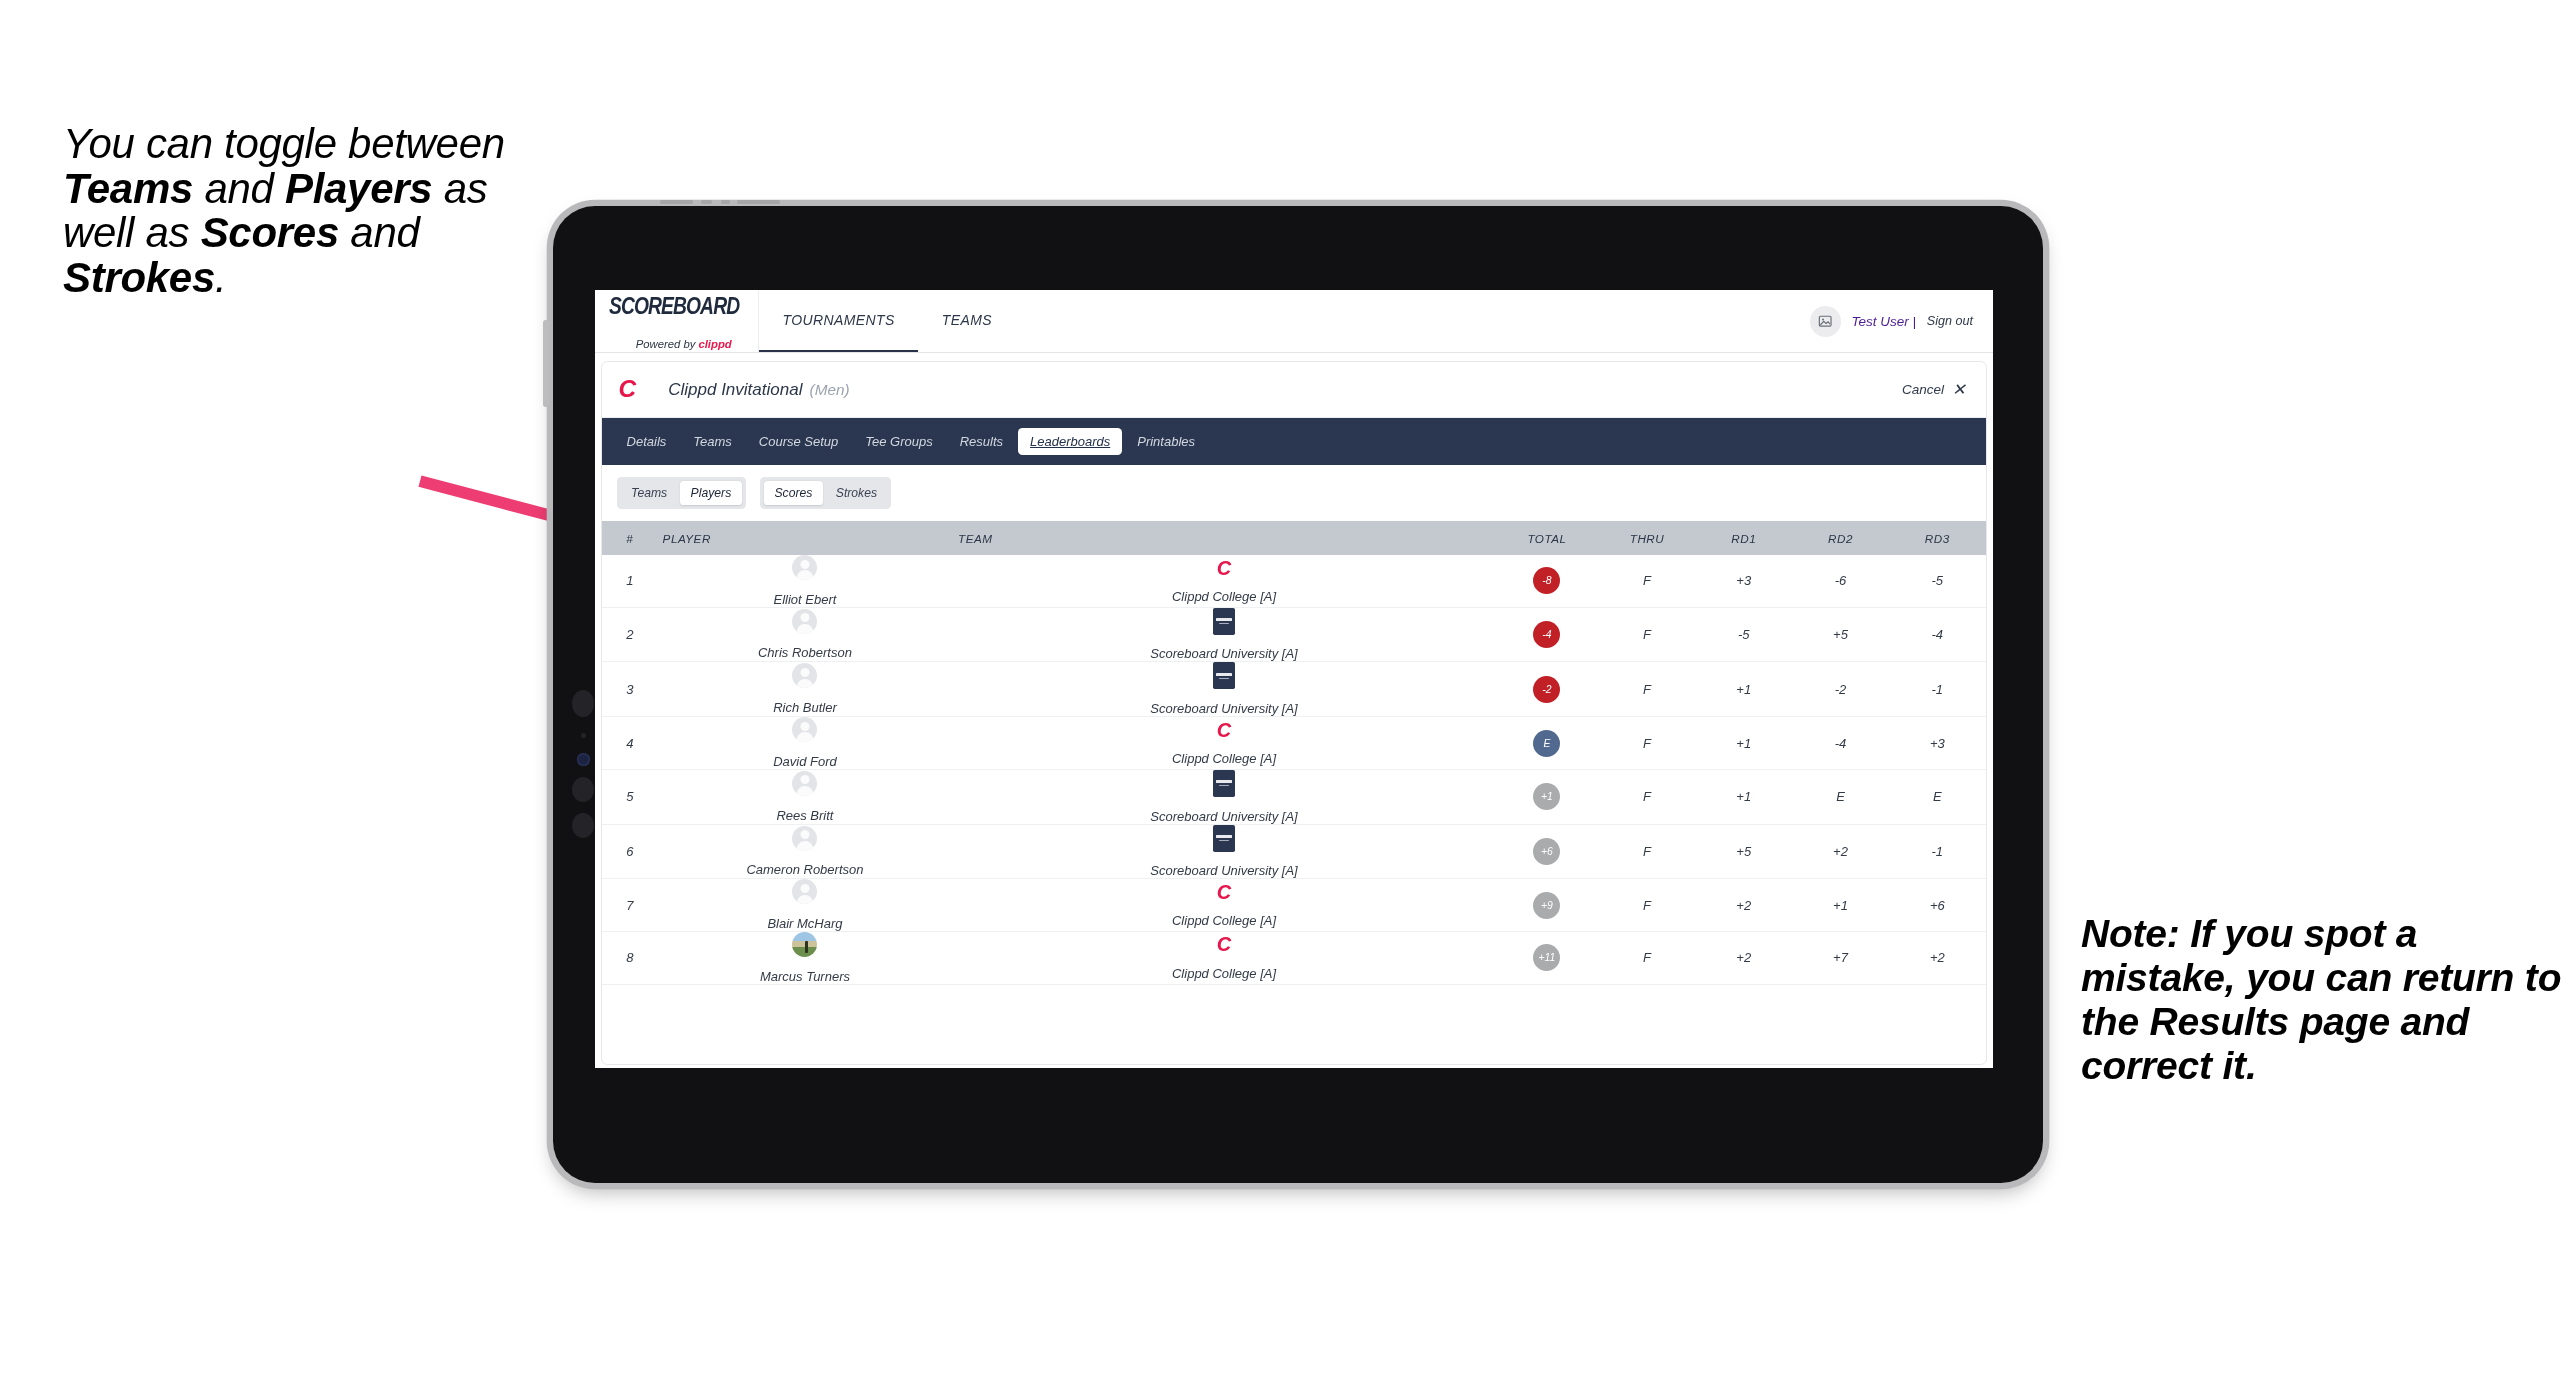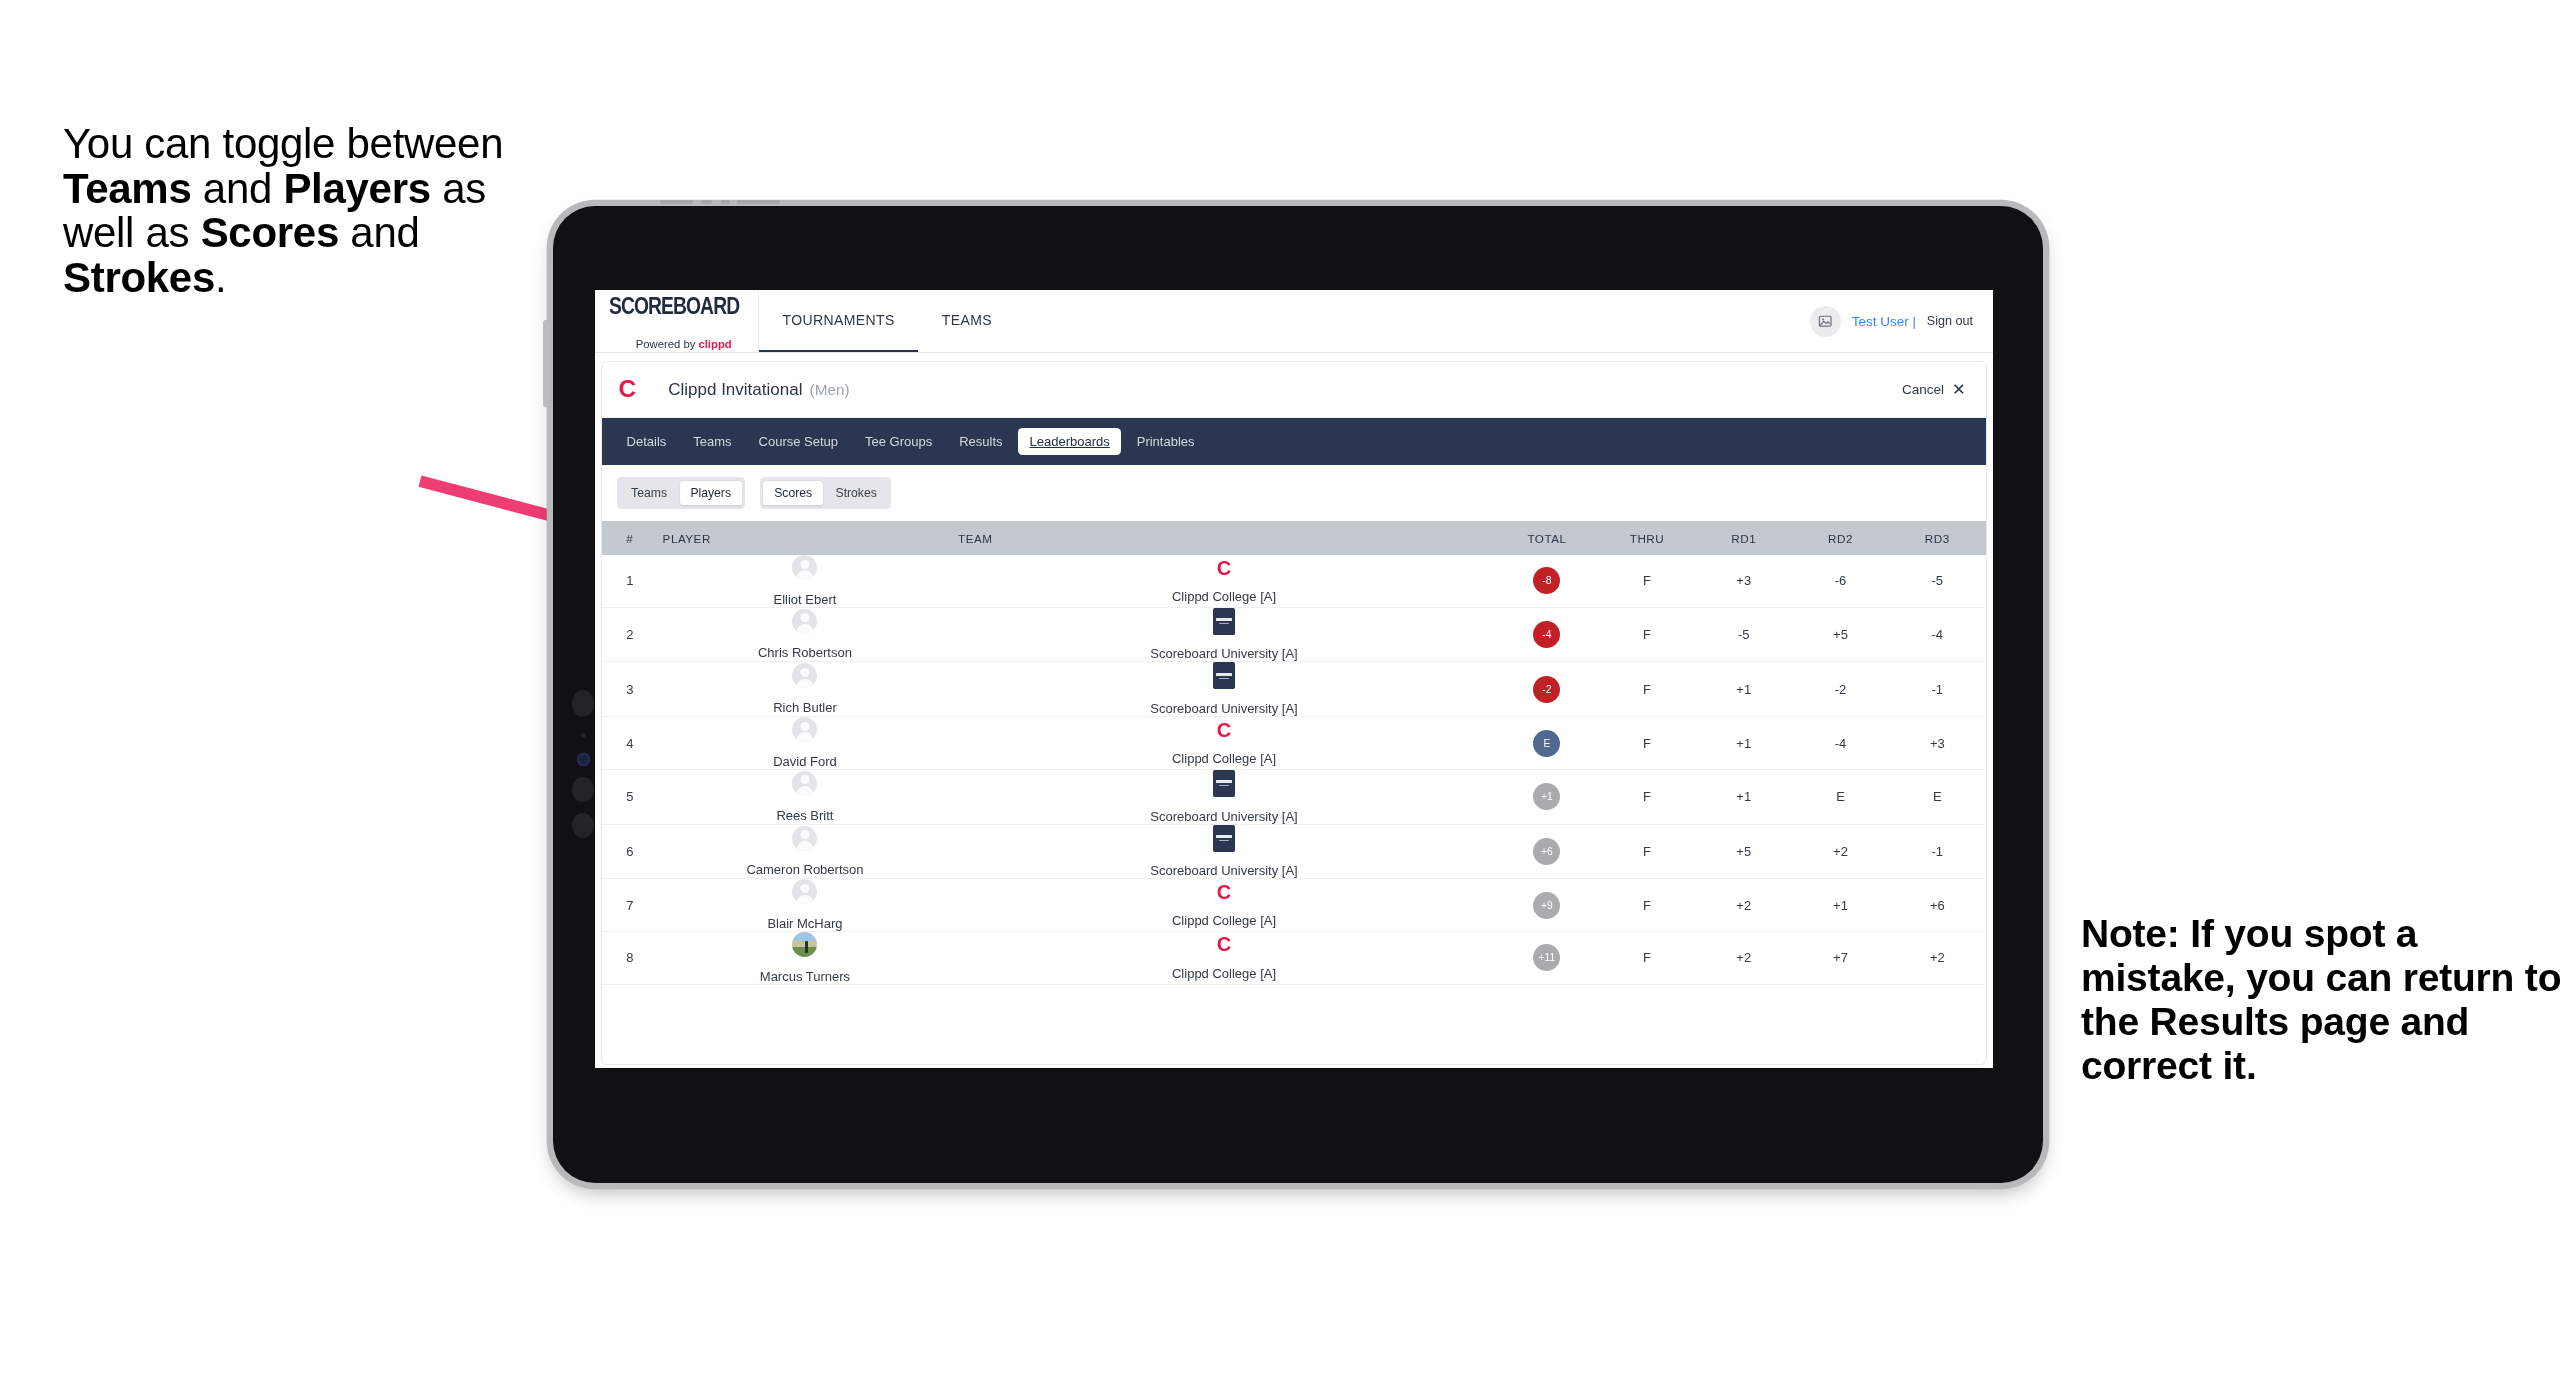--- a/index.html
+++ b/index.html
@@ -2,21 +2,21 @@
 <html style="font-size:14.4px"><head>
 <meta charset="utf-8">
 <style>
   * { box-sizing: border-box; margin: 0; padding: 0; }
   html, body {
     width: 2576px; height: 1386px;
     background: #ffffff;
     font-family: "Liberation Sans", sans-serif;
     overflow: hidden;
   }
-  #stage { position: relative; width: 2576px; height: 1386px; background: #fff; }
+  #stage { position: relative; width: 2576px; height: 1386px; background: #fff; font-style: italic; }
 
   
   #left-caption {
     position: absolute; left: 63px; top: 122px; width: 451px;
     font-size: 42px; line-height: 1.06; color: #000;
     letter-spacing: -0.3px;
   }
   #left-caption b { font-weight: 700; }
 
   
@@ -76,21 +76,21 @@
     text-align:right;
   }
   .nav-tab.active { border-bottom-color:#28334a; }
   #appbar-right {
     margin-left:auto; display:flex; align-items:center; gap:10.8px; padding-right:20px;
   }
   #avatar-btn {
     width:31px; height:31px; border-radius:50%; background:#ececee;
     display:flex; align-items:center; justify-content:center;
   }
-  #user-name { font-size:13.5px; color:#3b82f6; }
+  #user-name { font-size:13.5px; color:#4c1d95; }
   #signout { font-size:12.6px; color:#2f3a4a; cursor:pointer; }
 
   
   #card {
     margin: 8.1px 6.3px 0 6.3px; background:#fff; border:0.9px solid #e6e8ea;
     border-radius:6.3px; overflow:hidden; height: 704px;
   }
   #card-head {
     height:56px; display:flex; align-items:center; padding:0 20px 0 16.3px;
     border-bottom:0.9px solid #edeef0;

